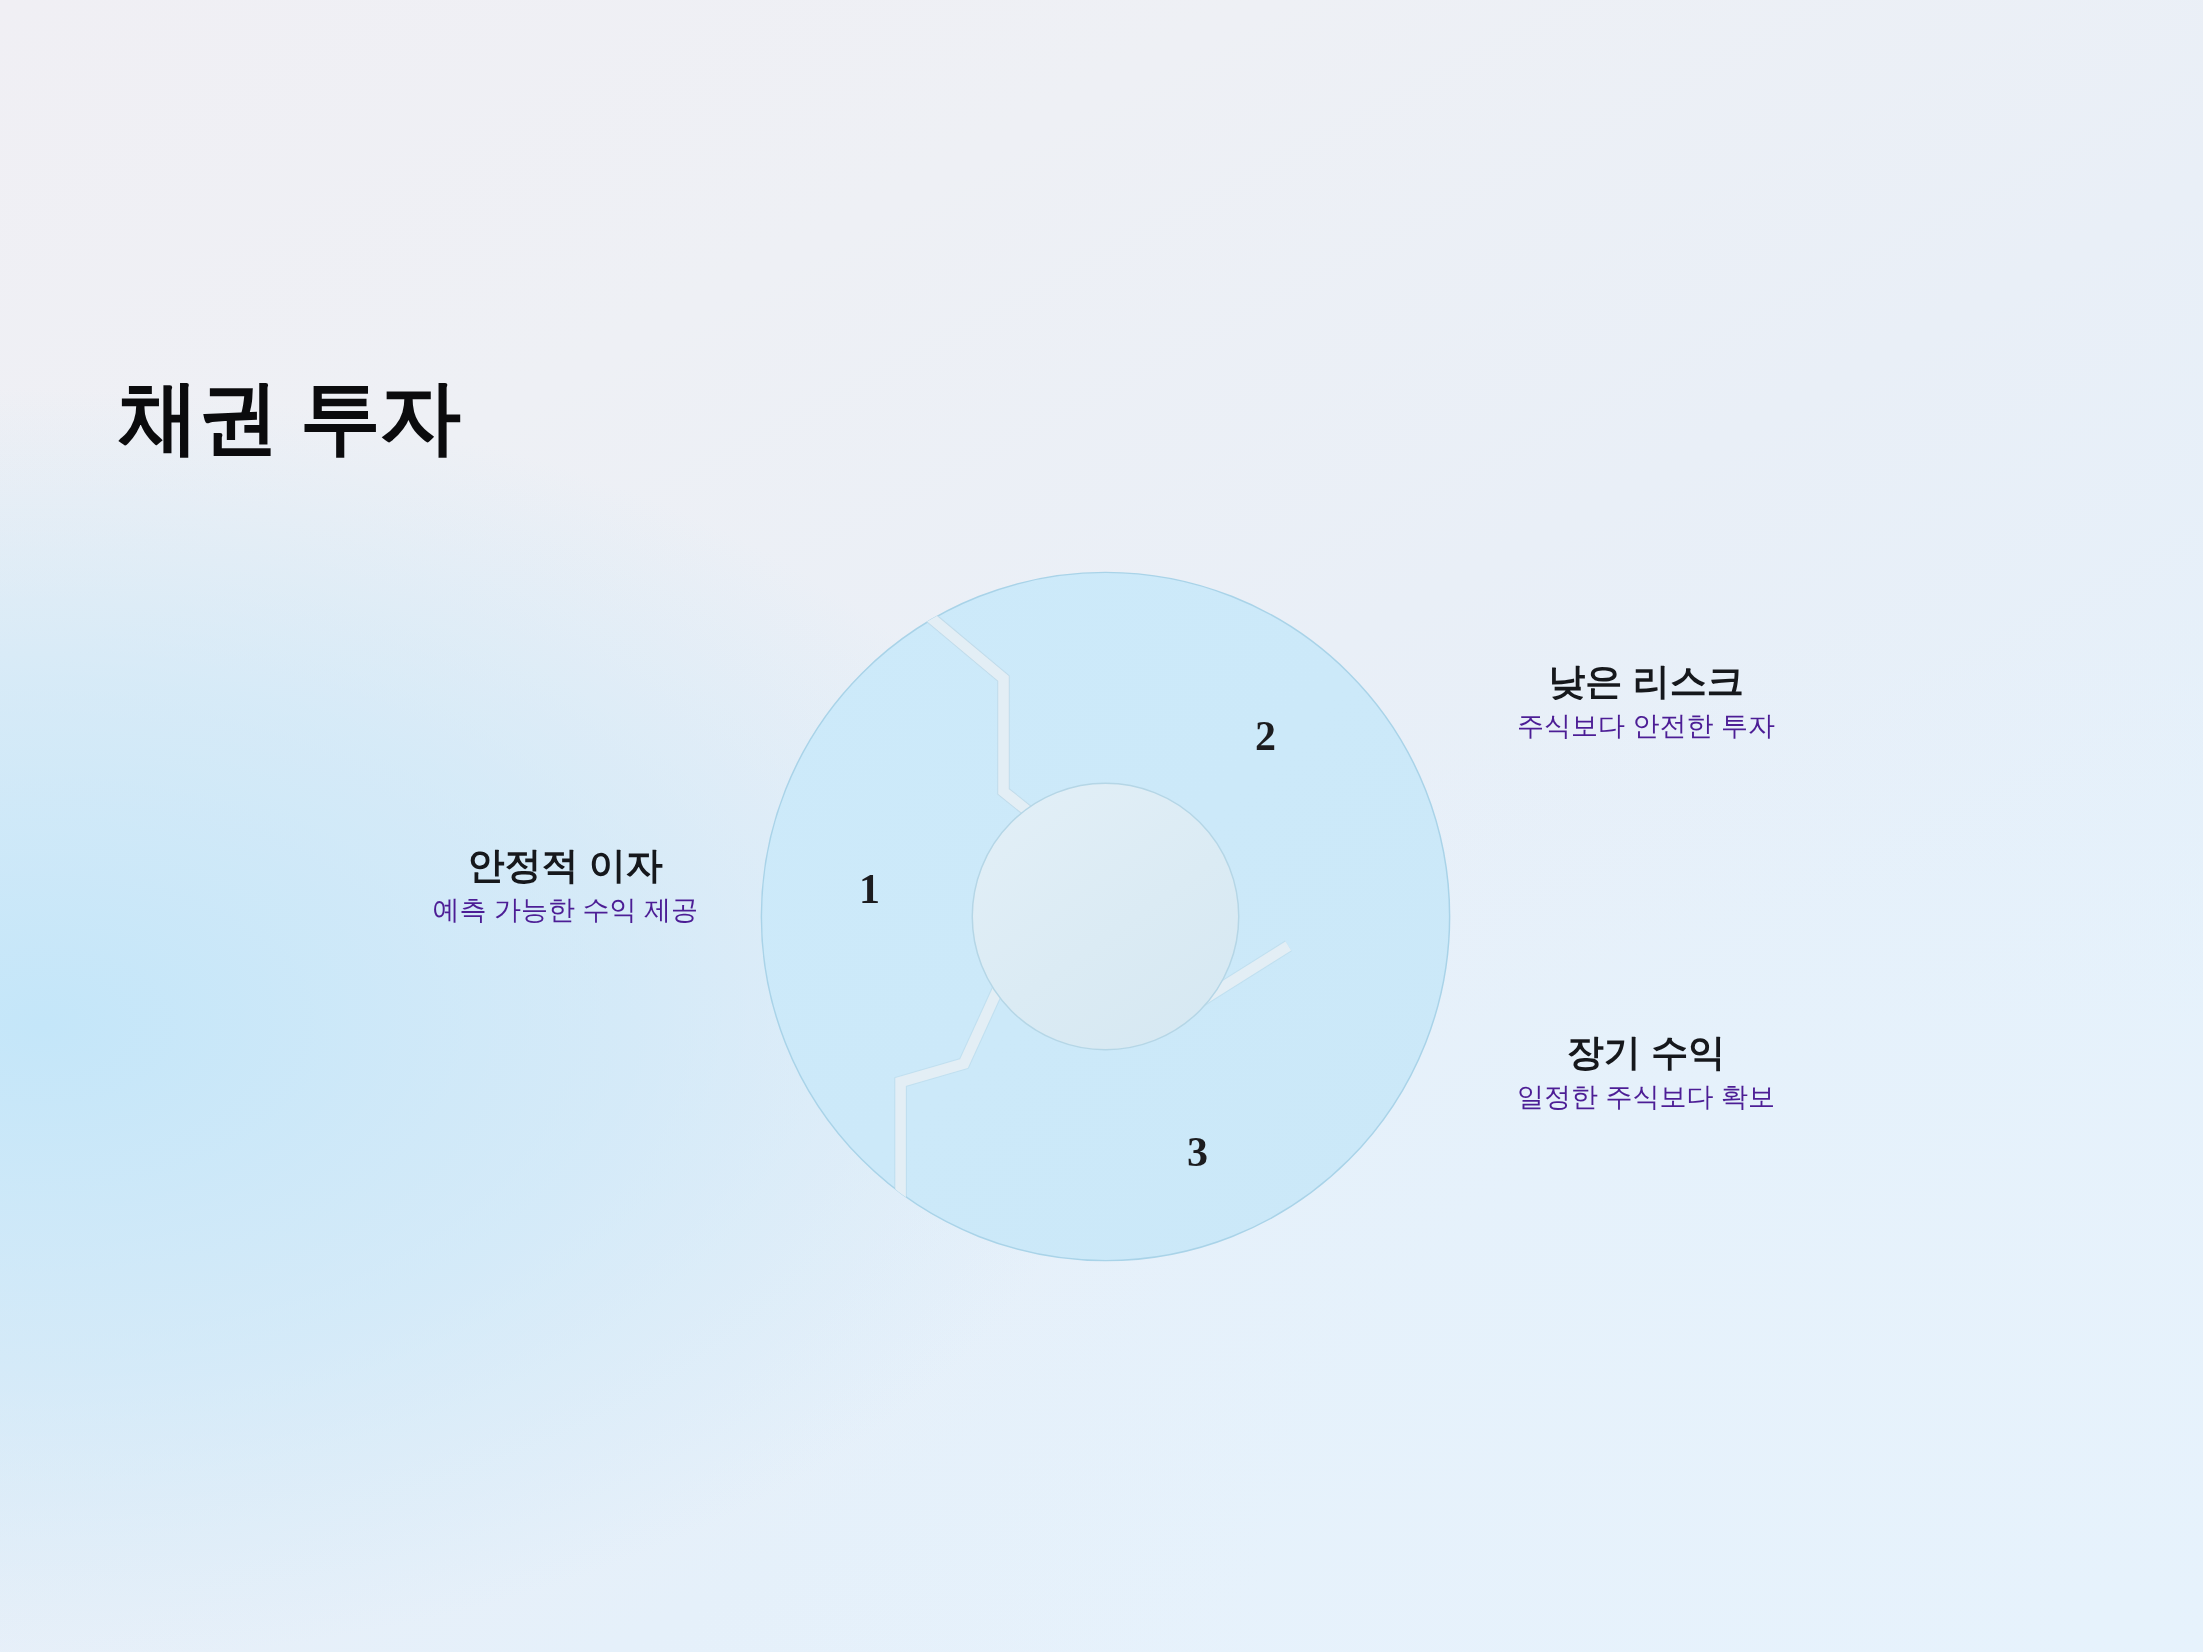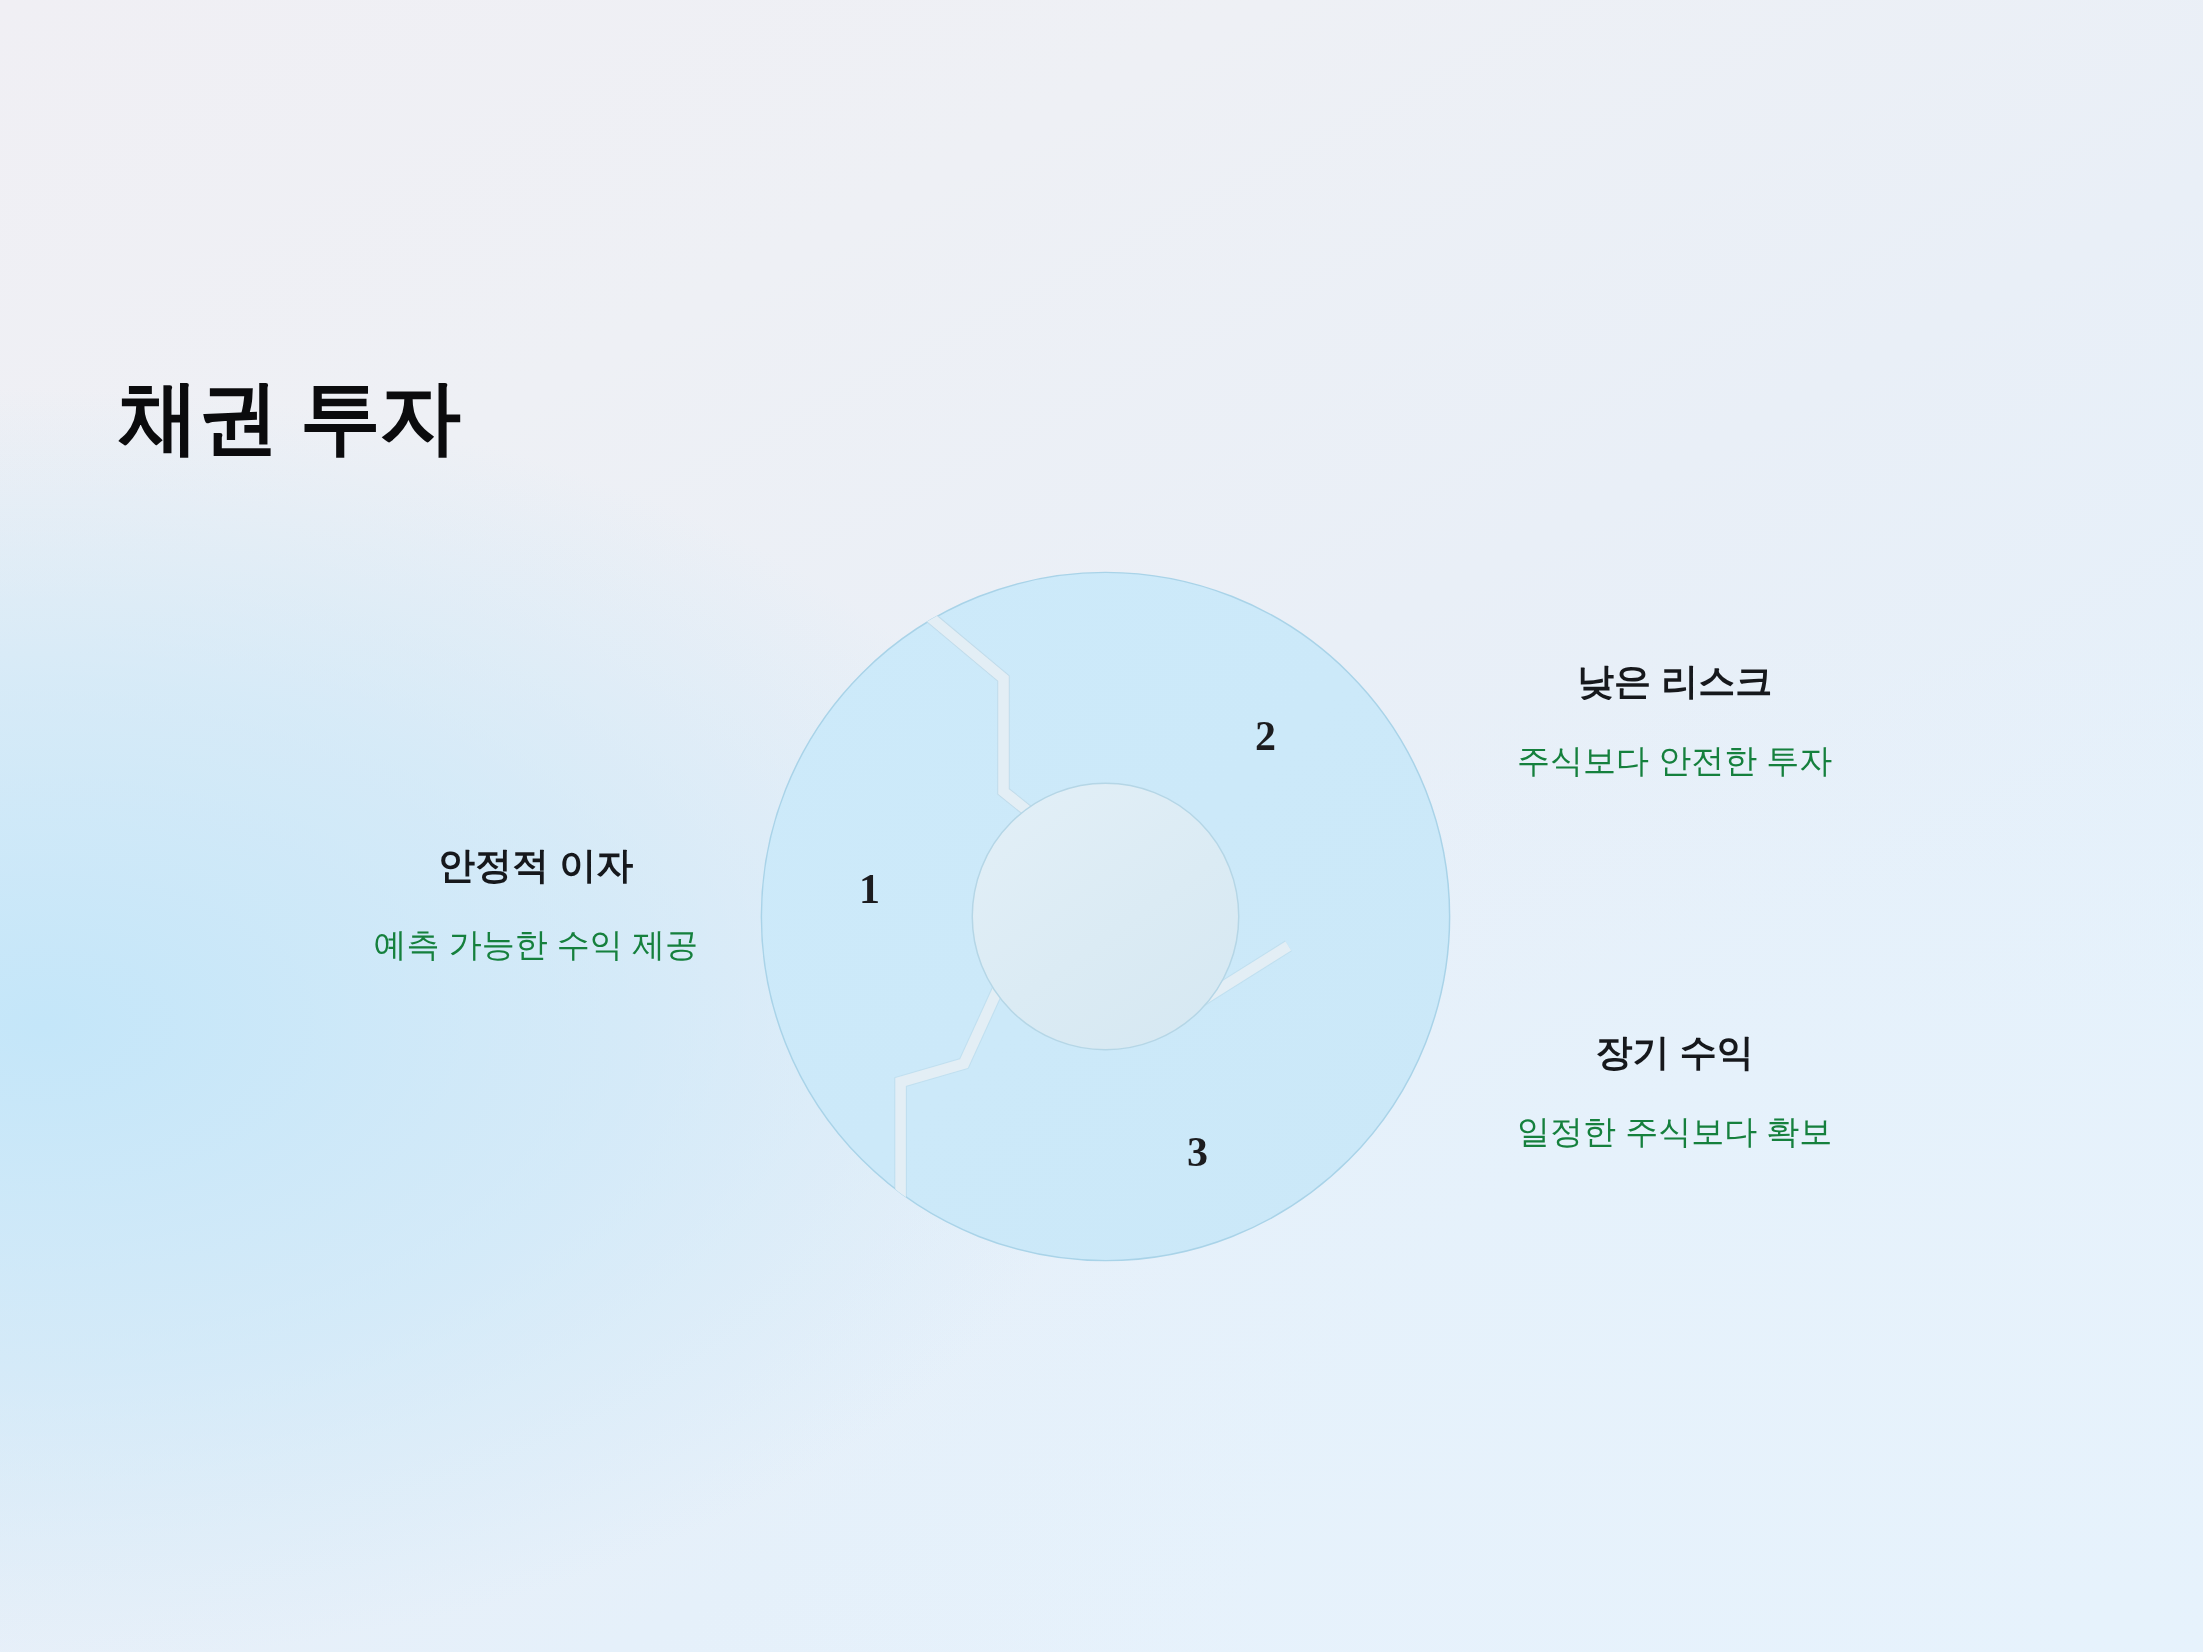--- a/index.html
+++ b/index.html
@@ -39,25 +39,25 @@
   
   .callout { position:absolute; }
   .callout-title {
     font-size:37px;
     font-weight:bold;
     color:#16181c;
     line-height:1.25;
     white-space:nowrap;
   }
   .callout-desc {
-    font-size:33px;
+    font-size:27px;
     font-weight:normal;
-    color:#15803d;
+    color:#4c1d95;
     line-height:1.3;
-    margin-top:35px;
+    margin-top:4px;
     white-space:nowrap;
   }
 
   #callout-low-risk   { left:1517px; top:659px;  text-align:center; }
   #callout-long-yield { left:1517px; top:1030px; text-align:center; }
   #callout-stable-interest {
     right:1506px; top:843px; text-align:center;
   }
 
   

